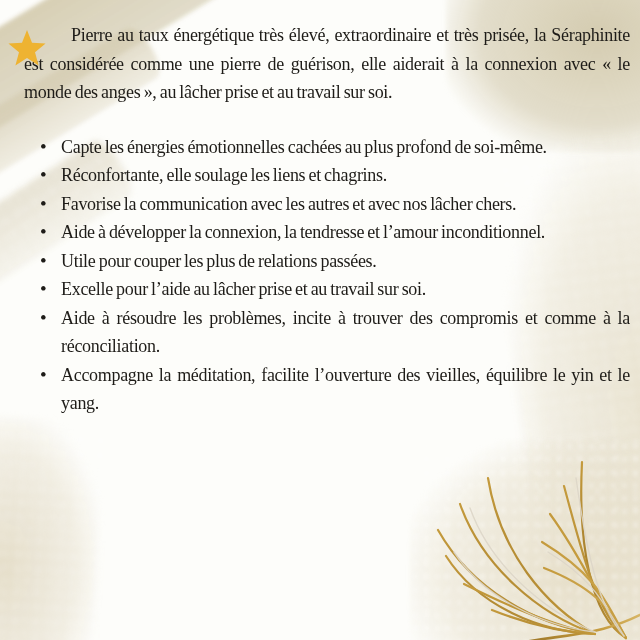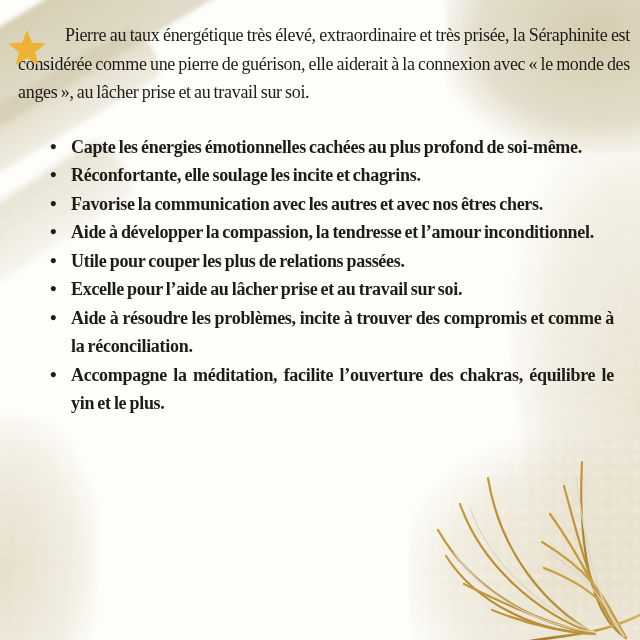--- a/index.html
+++ b/index.html
@@ -36,29 +36,29 @@
     filter:blur(3px);}
   #w-bl{left:-55px;top:418px;width:152px;height:302px;transform:rotate(3deg);
     background:radial-gradient(ellipse at 38% 50%,rgba(226,218,196,.92) 0%,rgba(226,218,196,.45) 55%,rgba(226,218,196,0) 78%);
     filter:blur(3px);}
   #w-br{right:-52px;bottom:-62px;width:282px;height:262px;
     background:radial-gradient(ellipse at 58% 52%,rgba(229,221,199,.95) 0%,rgba(229,221,199,.5) 55%,rgba(229,221,199,0) 78%);
     filter:blur(2px);}
   
   #star{position:absolute;left:8px;top:30px;width:38px;height:37px;z-index:3;}
   
-  #content{position:absolute;inset:0;padding:21px 10px 0 18px;z-index:2;
+  #content{position:absolute;inset:0;padding:21px 10px 0 24px;z-index:2;
     box-sizing:border-box;}
   #content p{
     margin:0 0 26px 0;
     font-size:18px;line-height:28.5px;
     letter-spacing:-0.3px;word-spacing:-1px;
     text-align:justify;text-indent:47px;
   }
-  #content ul{list-style:none;margin:16px;padding:0;font-weight:bold;}
+  #content ul{list-style:none;margin:0;padding:0;}
   #content li{
     position:relative;padding-left:37px;
     font-size:18px;line-height:28.5px;
     letter-spacing:-0.3px;word-spacing:-1px;
     text-align:justify;
   }
   #content li::before{
     content:"\2022";
     position:absolute;left:16px;top:0;
     font-size:19px;color:#1e1c18;
@@ -80,27 +80,27 @@
   <div class="wash sparkle" id="w-br"></div>
 
   <svg id="star" viewBox="0 0 38 37" aria-hidden="true">
     <polygon points="19,0 24,12.7 37.6,13.5 27,22.2 30.6,35.5 19,27.9 7.4,35.5 11,22.2 0.4,13.5 14,12.7" fill="#eeb332"></polygon>
   </svg>
 
   <div id="content">
     <p>Pierre au taux énergétique très élevé, extraordinaire et très prisée, la Séraphinite est considérée comme une pierre de guérison, elle aiderait à la connexion avec « le monde des anges », au lâcher prise et au travail sur soi.</p>
     <ul>
       <li>Capte les énergies émotionnelles cachées au plus profond de soi-même.</li>
-      <li>Réconfortante, elle soulage les incite et chagrins.</li>
-      <li>Favorise la communication avec les autres et avec nos êtres chers.</li>
-      <li>Aide à développer la compassion, la tendresse et l’amour inconditionnel.</li>
+      <li>Réconfortante, elle soulage les liens et chagrins.</li>
+      <li>Favorise la communication avec les autres et avec nos lâcher chers.</li>
+      <li>Aide à développer la connexion, la tendresse et l’amour inconditionnel.</li>
       <li>Utile pour couper les plus de relations passées.</li>
       <li>Excelle pour l’aide au lâcher prise et au travail sur soi.</li>
       <li>Aide à résoudre les problèmes, incite à trouver des compromis et comme à la réconciliation.</li>
-      <li>Accompagne la méditation, facilite l’ouverture des chakras, équilibre le yin et le plus.</li>
+      <li>Accompagne la méditation, facilite l’ouverture des vieilles, équilibre le yin et le yang.</li>
     </ul>
   </div>
 
   <svg id="wing" viewBox="0 0 230 200" aria-hidden="true">
     <defs>
       <linearGradient id="gGold" x1="0" y1="1" x2="1" y2="0">
         <stop offset="0" stop-color="#8a661f"></stop>
         <stop offset="0.5" stop-color="#c49a3c"></stop>
         <stop offset="1" stop-color="#e0c278"></stop>
       </linearGradient>

